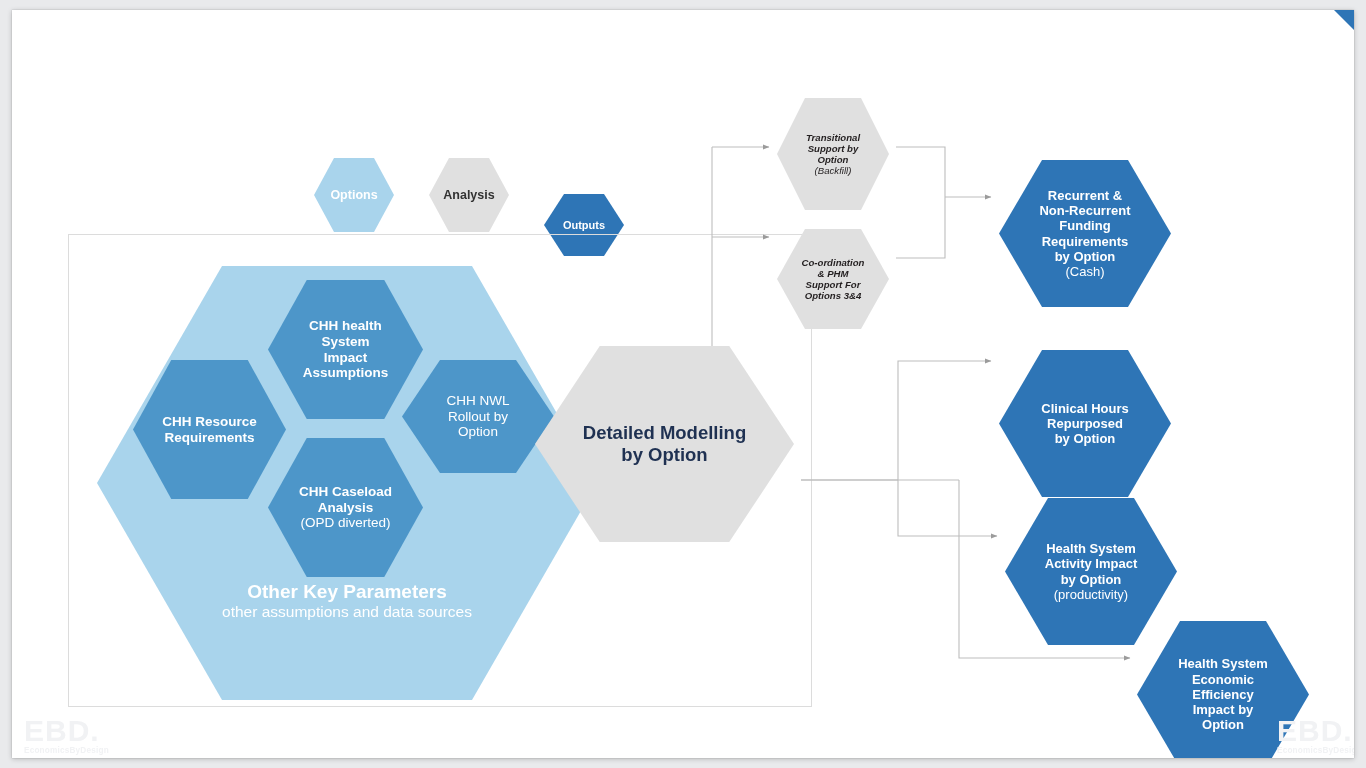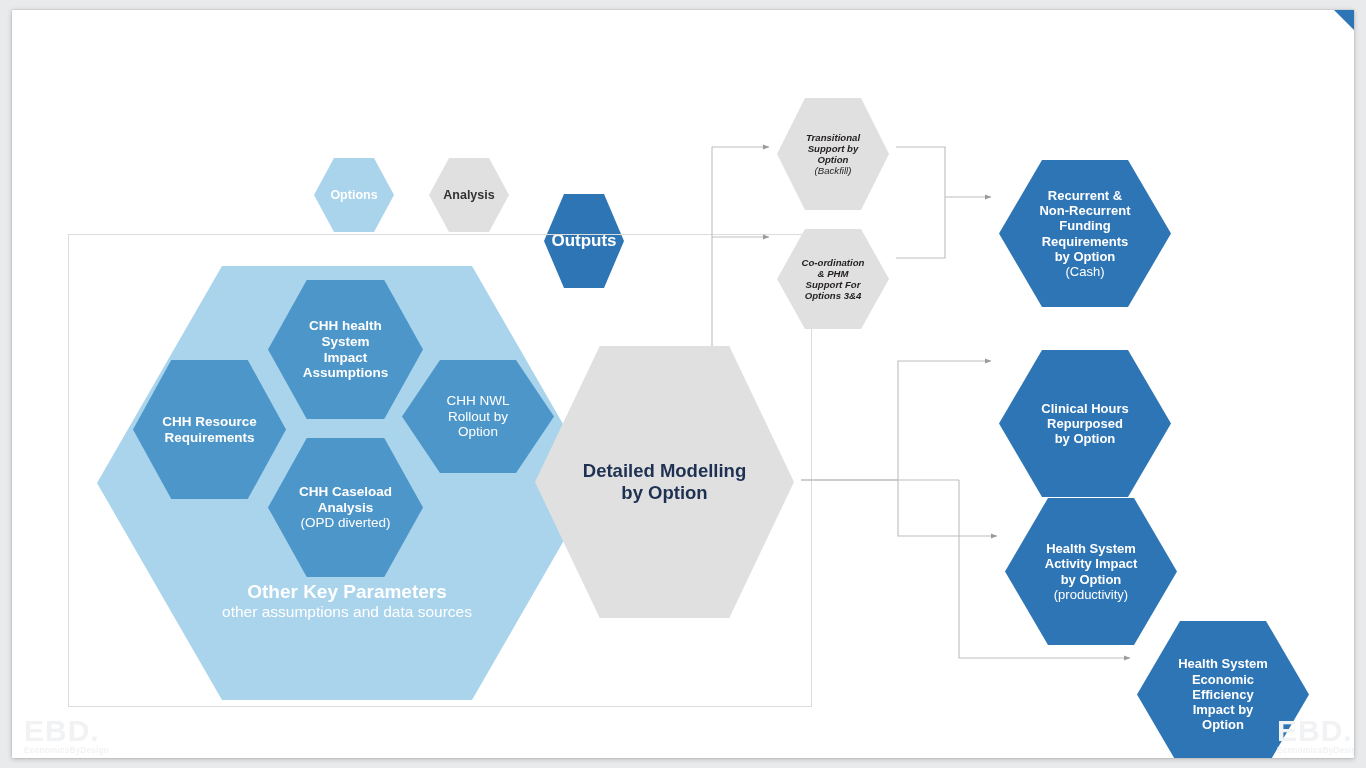--- a/index.html
+++ b/index.html
@@ -56,37 +56,37 @@
 
   .hex-light   { background: #A9D4EC; color: #ffffff; }
   .hex-mid     { background: #4D96C9; color: #ffffff; }
   .hex-blue    { background: #2E75B6; color: #ffffff; margin-top: 36px; }
   .hex-gray    { background: #E0E0E0; color: #1F3152; }
   .hex-gray-it { background: #E0E0E0; color: #231f20; font-style: italic; }
 
   
   #lg-inputs  { left: 302px; top: 148px;  width: 80px;  height: 74px; font-size: 12.5px; font-weight: bold; }
   #lg-analysis{ left: 417px; top: 148px;  width: 80px;  height: 74px; font-size: 12.5px; font-weight: bold; color:#333; }
-  #lg-outputs { left: 532px; top: 148px;  width: 80px;  height: 94px; font-size: 17px; font-weight: bold; }
+  #lg-outputs { left: 532px; top: 148px;  width: 80px;  height: 62px; font-size: 11px; font-weight: bold; }
 
   
   #hex-other    { left: 85px;  top: 256px; width: 500px; height: 434px; }
   #hex-other .txt { margin-top: 236px; }
   #hex-other .line1 { font-size: 19px; font-weight: bold; }
   #hex-other .line2 { font-size: 15.5px; }
 
   #hex-resource { left: 121px; top: 350px; width: 153px; height: 139px; font-size: 13.5px; font-weight: bold; }
   #hex-impact   { left: 256px; top: 270px; width: 155px; height: 139px; font-size: 13.5px; font-weight: bold; }
   #hex-caseload { left: 256px; top: 428px; width: 155px; height: 139px; font-size: 13.5px; font-weight: bold; }
   #hex-caseload .sub { font-weight: normal; text-align: right; }
   #hex-nwl      { left: 390px; top: 350px; width: 152px; height: 113px; font-size: 13.5px; font-weight: normal; }
 
   
   #hex-model {
-    left: 523px; top: 336px; width: 259px; height: 272px;
+    left: 523px; top: 336px; width: 259px; height: 196px;
     font-size: 18.5px; font-weight: bold;
   }
 
   
   #hex-transitional { left: 765px; top: 88px;  width: 112px; height: 112px; font-size: 9.6px; font-weight: bold; }
   #hex-transitional .sub { font-weight: normal; }
   #hex-coord        { left: 765px; top: 204px; width: 112px; height: 100px; font-size: 9.6px; font-weight: bold; margin-top: 15px; }
 
   
   #hex-funding  { left: 987px;  top: 114px; width: 172px; height: 147px; font-size: 13px; font-weight: bold; }

